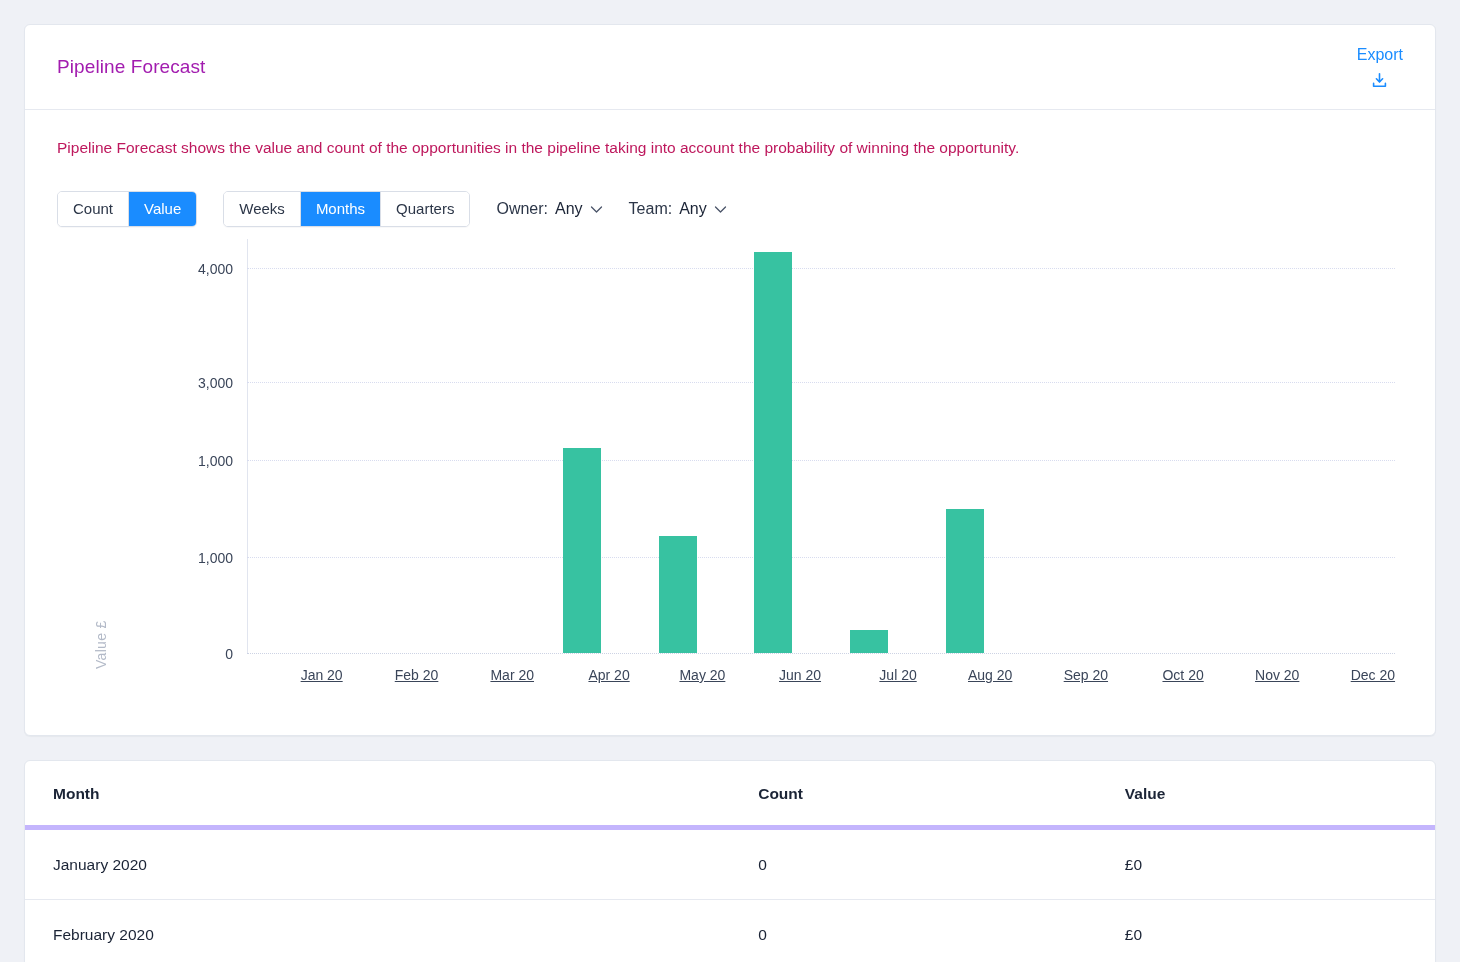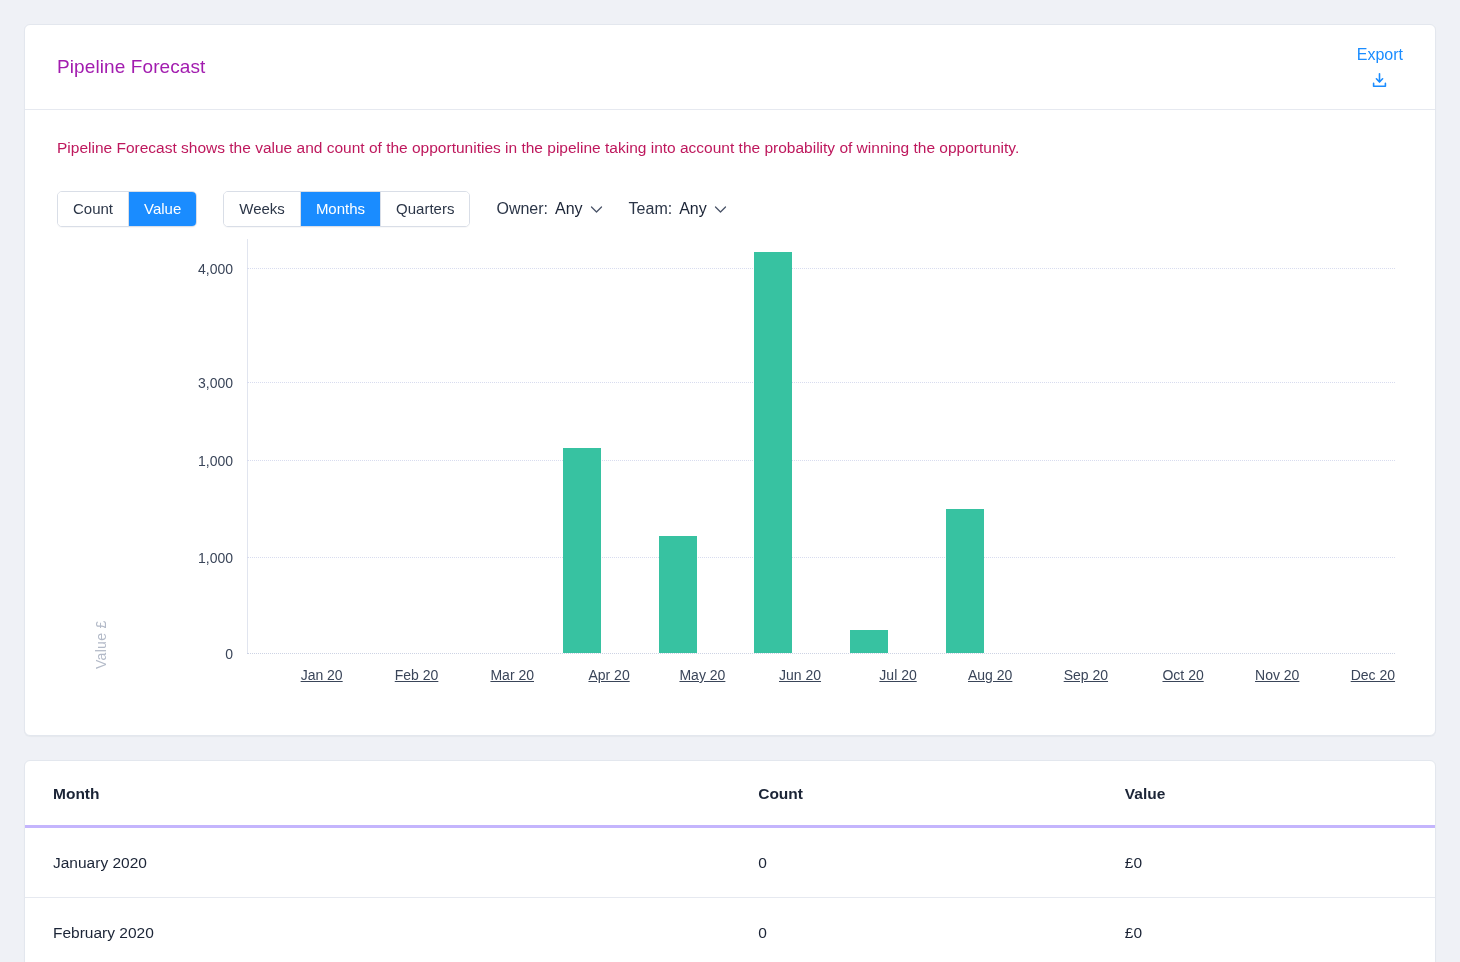--- a/index.html
+++ b/index.html
@@ -191,21 +191,21 @@
 
   
   .table-card { margin-top: 24px; }
   table { width: 100%; border-collapse: collapse; }
   th {
     text-align: left;
     font-size: 15.5px;
     color: #1b2436;
     font-weight: bold;
     padding: 24px 0 22px 0;
-    border-bottom: 3px solid #c4b5fd;
+    border-bottom: 5px solid #c4b5fd;
     margin-top: 45px;
   }
   td {
     text-align: left;
     font-size: 15.5px;
     color: #1b2436;
     font-weight: 400;
     padding: 26px 0 25px 0;
     border-bottom: 1px solid #e6e9f0;
   }

